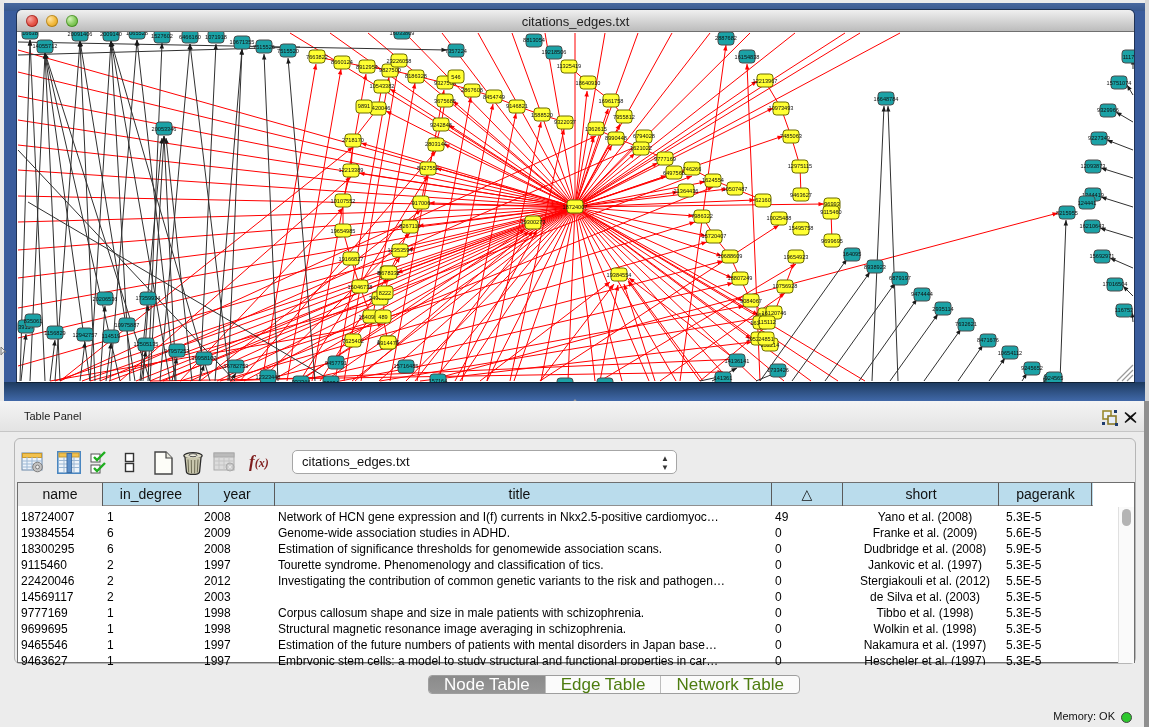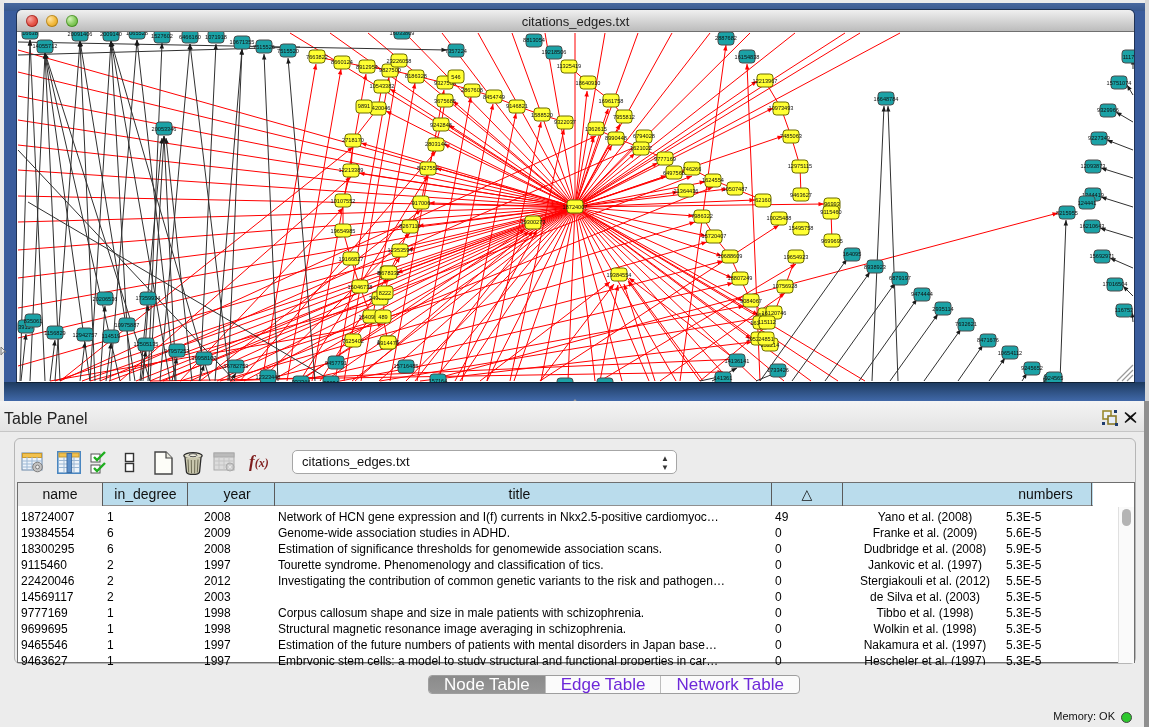--- a/index.html
+++ b/index.html
@@ -15,21 +15,21 @@
 #titlebar .t{position:absolute;left:0;right:0;top:4px;text-align:center;font-size:13px;color:#222}
 .light{position:absolute;top:5px;width:12px;height:12px;border-radius:50%}
 #canvas{position:absolute;left:0;top:22px;width:1117px;height:350px;background:#fff;overflow:hidden}
 .gray-strip-l{position:absolute;left:0;top:0;width:4px;height:401px;background:#e9e9e9}
 .gray-strip-r{position:absolute;left:1145px;top:0;width:4px;height:401px;background:#d8d8d8}
 .gray-top{position:absolute;left:0;top:0;width:5px;height:3px;background:#e9e9e9}
 #grip{position:absolute;left:571px;top:399px;width:0;height:0;
  border-left:4px solid transparent;border-right:4px solid transparent;border-bottom:5px solid #9a9a9a}
 #tp-head{position:absolute;left:0;top:401px;width:1149px;height:31px;
  background:linear-gradient(#f4f4f4,#e3e3e3);border-bottom:1px solid #c6c6c6}
-#tp-head .t{position:absolute;left:4px;top:9px;font-size:16px;color:#222}
+#tp-head .t{position:absolute;left:24px;top:9px;font-size:11px;color:#222}
 #tp-body{position:absolute;left:0;top:432px;width:1149px;height:295px;background:#ececec}
 #toolpanel{position:absolute;left:14px;top:438px;width:1122px;height:226px;
  border:1px solid #b6b6b6;border-radius:6px;background:#ececec}
 .tbi{position:absolute;top:451px}
 #combo{position:absolute;left:292px;top:450px;width:385px;height:24px;background:#fff;
  border:1px solid #a6a6a6;border-radius:5px;font-size:13px;color:#111;line-height:22px;padding-left:9px}
 #combo .arr{position:absolute;right:7px;top:0;height:22px;font-size:8px;color:#333;line-height:9px;padding-top:3px}
 #table{position:absolute;left:17px;top:482px;width:1118px;height:181px;background:#fff;
  border:1px solid #6f6f6f}
 #thead{position:absolute;left:0;top:0;width:1116px;height:23px;background:#badcec;font-size:14px;border-bottom:1px solid #8f8f8f}
@@ -39,21 +39,21 @@
  font-size:12px;color:#000}
 .tr{position:relative;height:16px;line-height:16px;white-space:nowrap}
 .c{position:absolute;top:0;height:16px;overflow:hidden}
 .c0{left:3px;width:82px}.c1{left:89px;width:92px}.c2{left:186px;width:72px}
 .c3{left:260px;width:492px}.c4{left:757px;width:68px}
 .c5{left:829px;width:156px;text-align:center}.c6{left:988px;width:100px}
 #vscroll{position:absolute;left:1100px;top:24px;width:16px;height:156px;background:#fafafa;border-left:1px solid #e0e0e0}
 #vthumb{position:absolute;left:3px;top:2px;width:9px;height:17px;background:#b4b4b4;border-radius:5px}
 #tabs{position:absolute;left:428px;top:675px;height:19px;border:1px solid #9e9e9e;border-radius:4px;
  overflow:hidden;font-size:17px;display:flex;background:#fbfbfb}
-.tab{height:19px;line-height:18px;padding:0 15px;color:#6d28d9}
+.tab{height:19px;line-height:18px;padding:0 15px;color:#4d7c0f}
 .tab.sel{background:linear-gradient(#8b8b8b,#979797);color:#fff}
 .tab+.tab{border-left:1px solid #bdbdbd}
 #mem{position:absolute;right:34px;top:710px;font-size:11px;color:#111}
 #memdot{position:absolute;left:1121px;top:712px;width:11px;height:11px;border-radius:50%;
  background:#2ec82e;border:1px solid #444}
 #redge{position:absolute;left:1144px;top:401px;width:5px;height:326px;background:#8f8f8f}
 </style></head>
 <body>
 <div id="app">
 <div id="mdi">
@@ -909,25 +909,26 @@
  <path d="M1 10 h20 M1 14 h20 M6 6 v13 M11 6 v13 M16 6 v13" stroke="#c4c4c4" fill="none"></path>
  <circle cx="17" cy="16" r="4" fill="#c6c6c6" stroke="#aaa"></circle>
  <path d="M15.4 14.4 l3.2 3.2 M18.6 14.4 l-3.2 3.2" stroke="#e9e9e9" stroke-width="1.2"></path>
 </svg>
 <div class="tbi" style="left:249px;top:452px;font-family:'Liberation Serif',serif;font-style:italic;font-weight:bold;font-size:17px;color:#7f1d1d">f<span style="font-size:12px">(x)</span></div>
 
 <div id="combo">citations_edges.txt<span class="arr">▲<br>▼</span></div>
 <div id="table">
   <div id="thead">
     <div class="h" style="left:0;width:85px;background:#e7e7e7">name</div>
-    <div class="h" style="left:86px;width:84px">in_degree</div>
+    <div class="h" style="left:86px;width:95px">in_degree</div>
     <div class="h" style="left:182px;width:75px">year</div>
     <div class="h" style="left:250px;width:504px">title</div>
     <div class="h" style="left:754px;width:71px">△ out_de…</div>
-    <div class="h" style="left:982px;width:92px">numbers</div>
+    <div class="h" style="left:826px;width:155px">short</div>
+    <div class="h" style="left:982px;width:92px">pagerank</div>
     <div class="h" style="left:1075px;width:41px;background:#fff;border-right:none"></div>
   </div>
   <div id="tbody">
 <div class="tr">
           <div class="c c0">18724007</div>
           <div class="c c1">1</div>
           <div class="c c2">2008</div>
           <div class="c c3">Network of HCN gene expression and I(f) currents in Nkx2.5-positive cardiomyoc…</div>
           <div class="c c4">49</div>
           <div class="c c5">Yano et al. (2008)</div>

